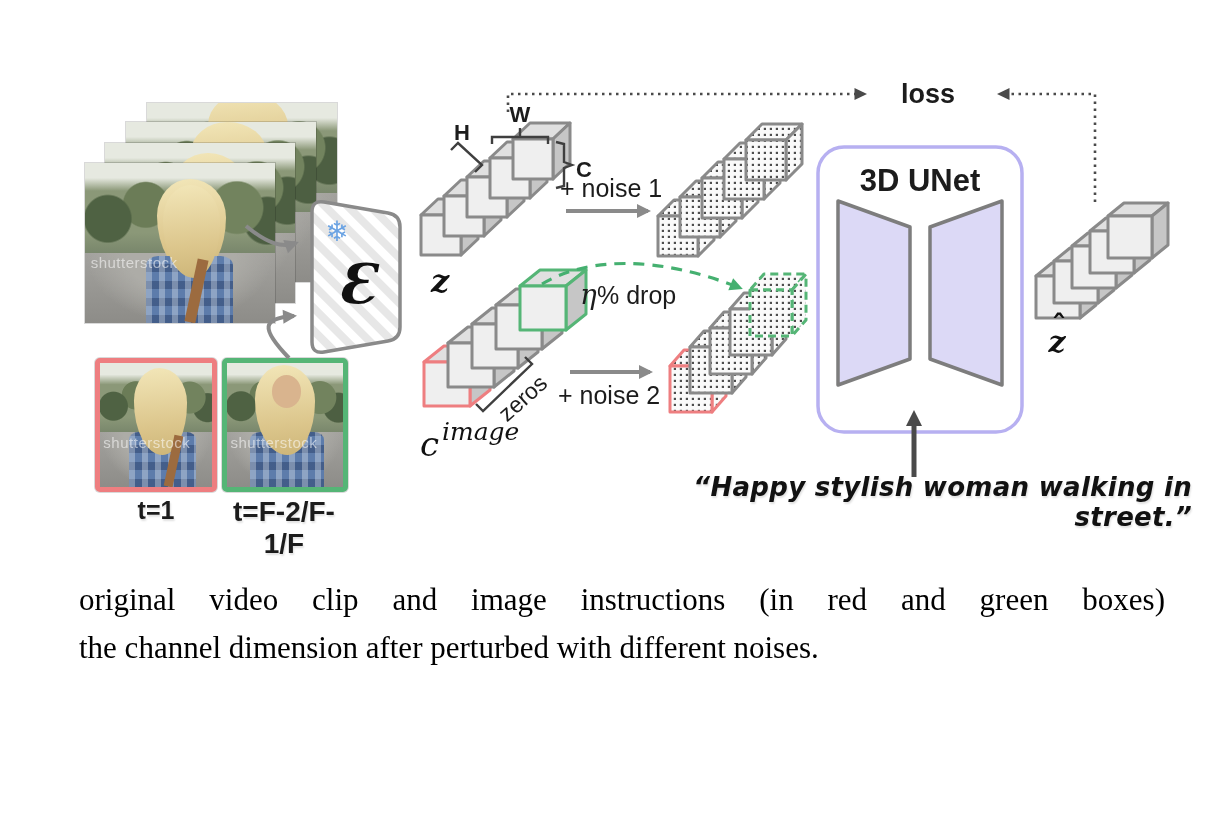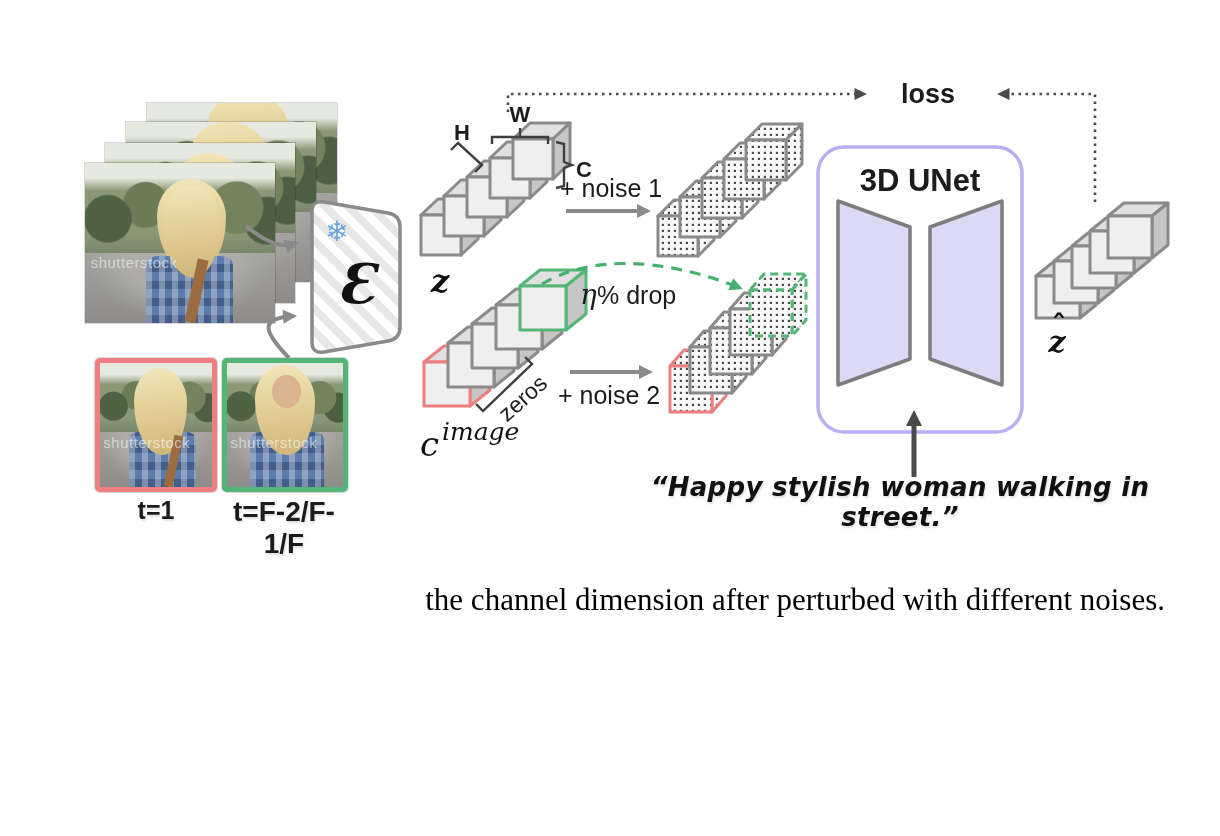--- a/index.html
+++ b/index.html
@@ -26,28 +26,28 @@
       repeating-linear-gradient(0deg, rgba(25,45,85,.38) 0 8px, transparent 8px 17px),
       #5d7cab;}
   .strap{position:absolute;background:#9c6b3f;transform:rotate(12deg);}
   .wm{position:absolute;left:3%;top:57%;font-size:15px;color:rgba(255,255,255,.55);
       letter-spacing:.5px;white-space:nowrap;}
   .photo-red{border:5px solid var(--c-red-frame);border-radius:5px;}
   .photo-green{border:5px solid var(--c-green-frame);border-radius:5px;}
   
   .t-label{position:absolute;font-weight:600;font-size:25px;color:#1c1c1c;text-align:center;
            text-shadow:1px 2px 2px rgba(0,0,0,.12);}
-  .prompt{position:absolute;left:608px;top:472px;width:584px;text-align:center;
+  .prompt{position:absolute;left:608px;top:472px;width:584px;text-align:right;
           font-family:"DejaVu Sans",sans-serif;font-style:italic;font-weight:600;
           font-size:26px;color:#111;letter-spacing:.3px;
           text-shadow:1px 2px 2px rgba(0,0,0,.12);}
   
   .caption{position:absolute;left:79px;top:576px;width:1086px;
            font-family:"Liberation Serif",serif;font-size:31px;line-height:48px;color:#000;}
-  .cap-line{white-space:normal;text-align:right;}
+  .cap-line{white-space:normal;}
   .just{text-align:justify;text-align-last:justify;}
   .b{font-weight:bold;}
   .i{font-style:italic;}
   .sup{font-size:.62em;position:relative;top:-.55em;}
   
   svg.diagram{position:absolute;left:0;top:0;pointer-events:none;}
   .svg-label{font-family:"Liberation Sans",sans-serif;fill:#1c1c1c;}
 </style>
 </head>
 <body>
@@ -261,16 +261,17 @@
       <path d="M838,201 L910,227 L910,359 L838,385 Z" style="fill:var(--c-lavender-fill)" stroke="#7d7d7d" stroke-width="3.5" stroke-linejoin="round"></path>
       <path d="M1002,201 L930,227 L930,359 L1002,385 Z" style="fill:var(--c-lavender-fill)" stroke="#7d7d7d" stroke-width="3.5" stroke-linejoin="round"></path>
       <text class="svg-label" x="920" y="191" text-anchor="middle" font-size="31" font-weight="bold">3D UNet</text>
     </g>
     <path d="M914,477 L914,416" fill="none" marker-end="url(#mDarkBig)" style="stroke:var(--c-dark)" stroke-width="5"></path>
   </svg>
 
   <div class="prompt">“Happy stylish woman walking in street.”</div>
 
   <div class="caption">
+      <div class="cap-line just"><span>original video clip and image instructions (in red and green boxes)</span></div>
       <div class="cap-line"><span>the channel dimension after perturbed with different noises.</span></div>
     </div>
 
 </div>
 
 </body></html>

